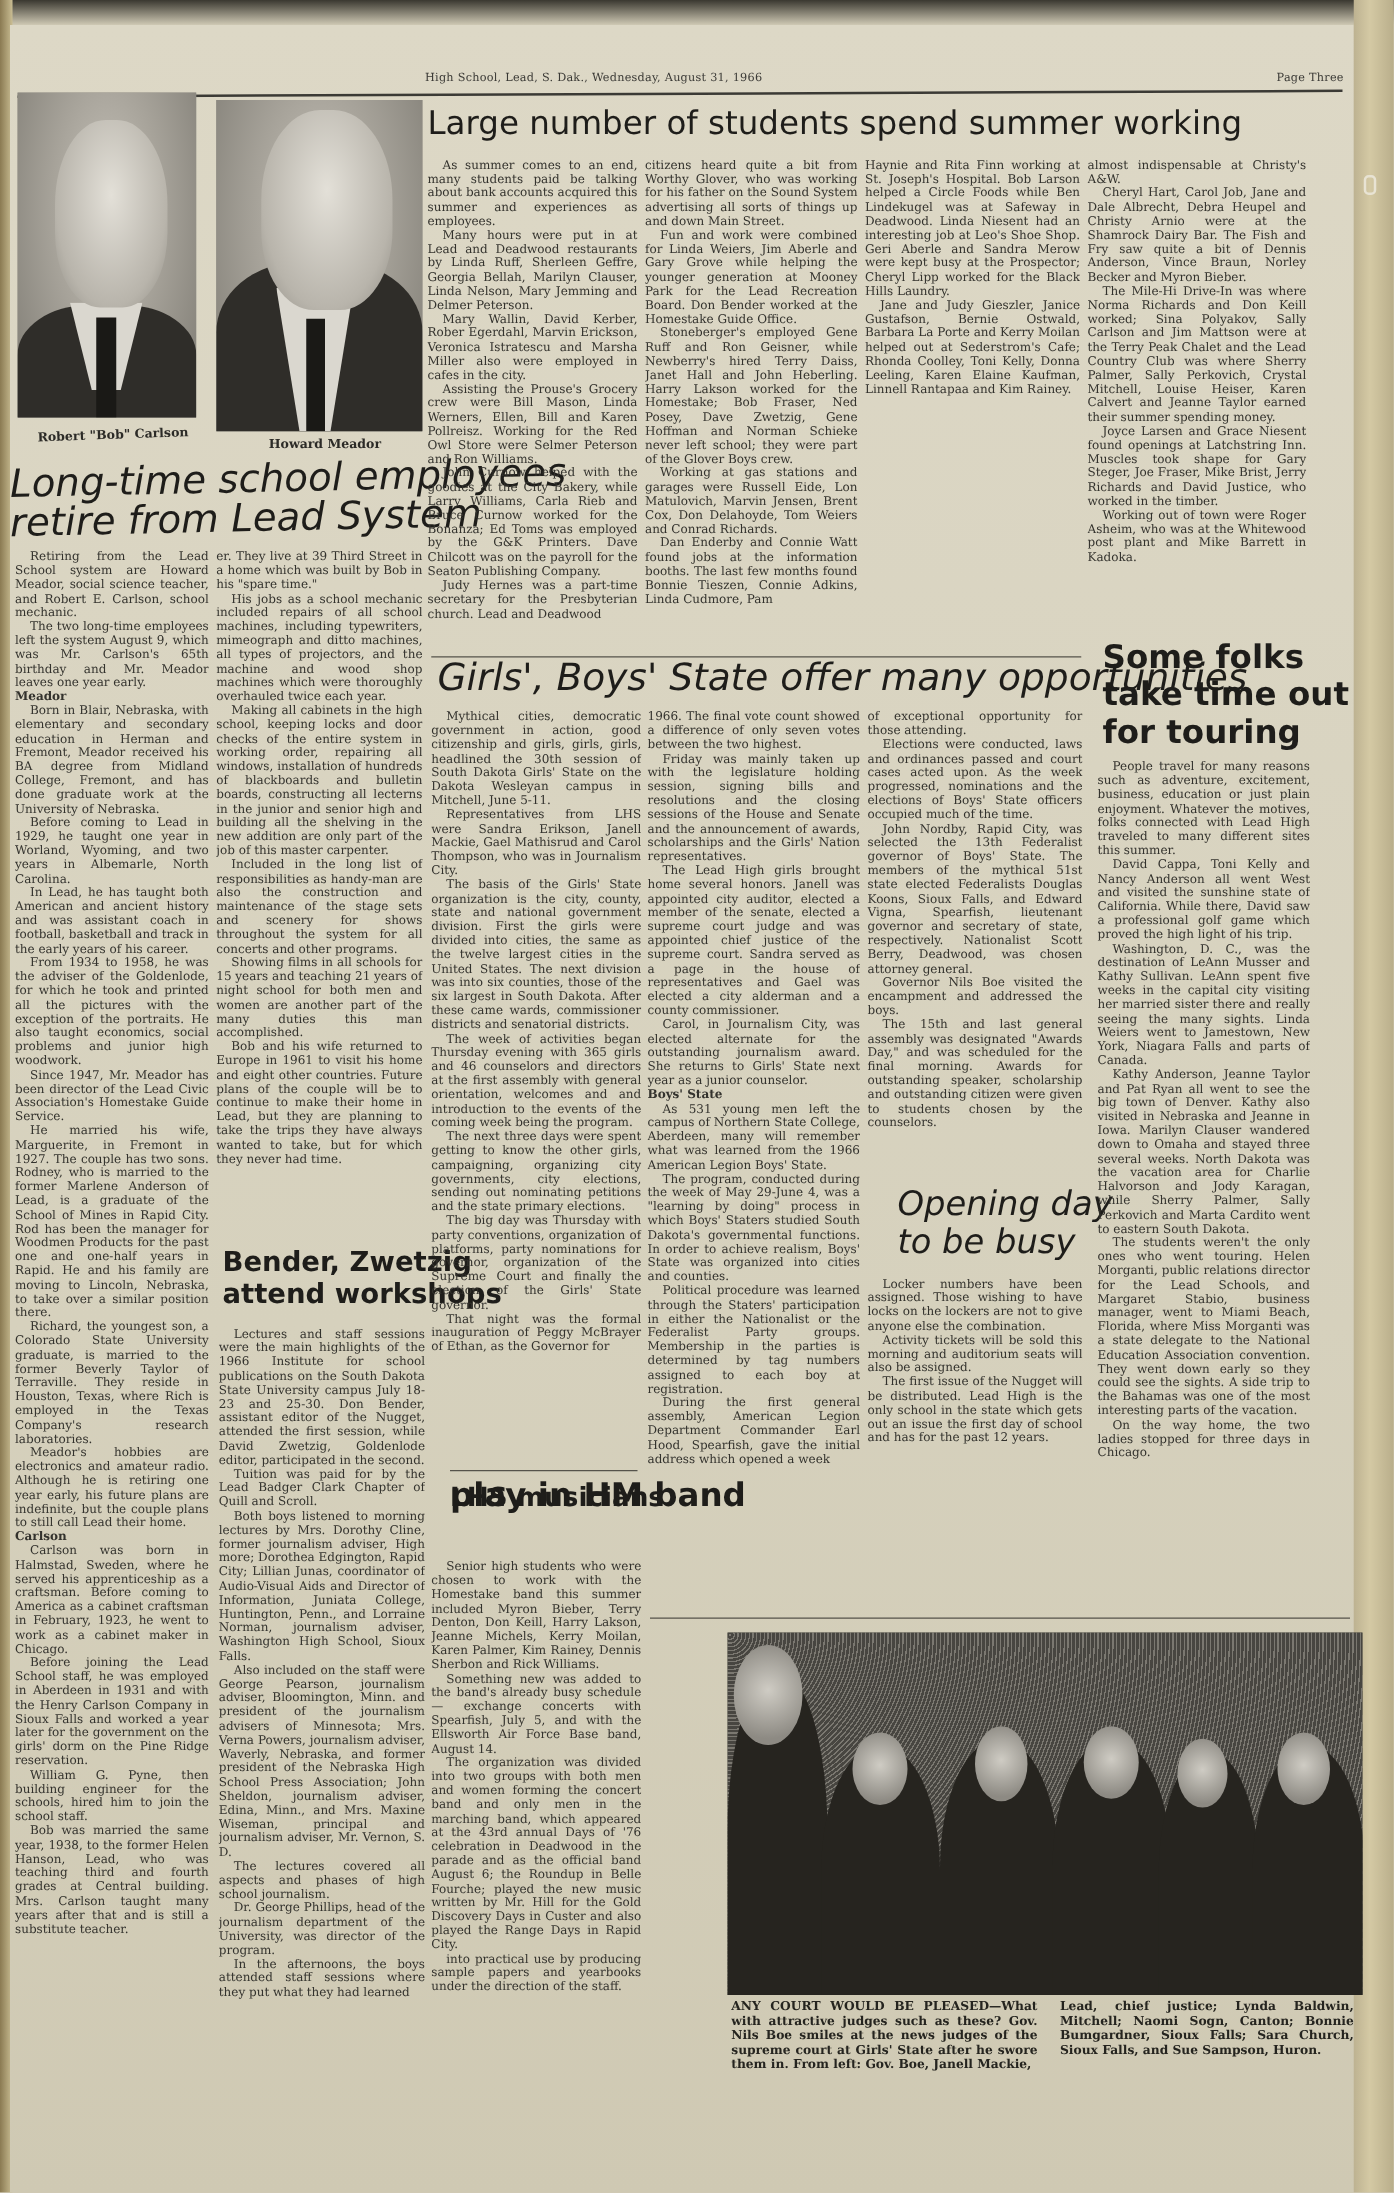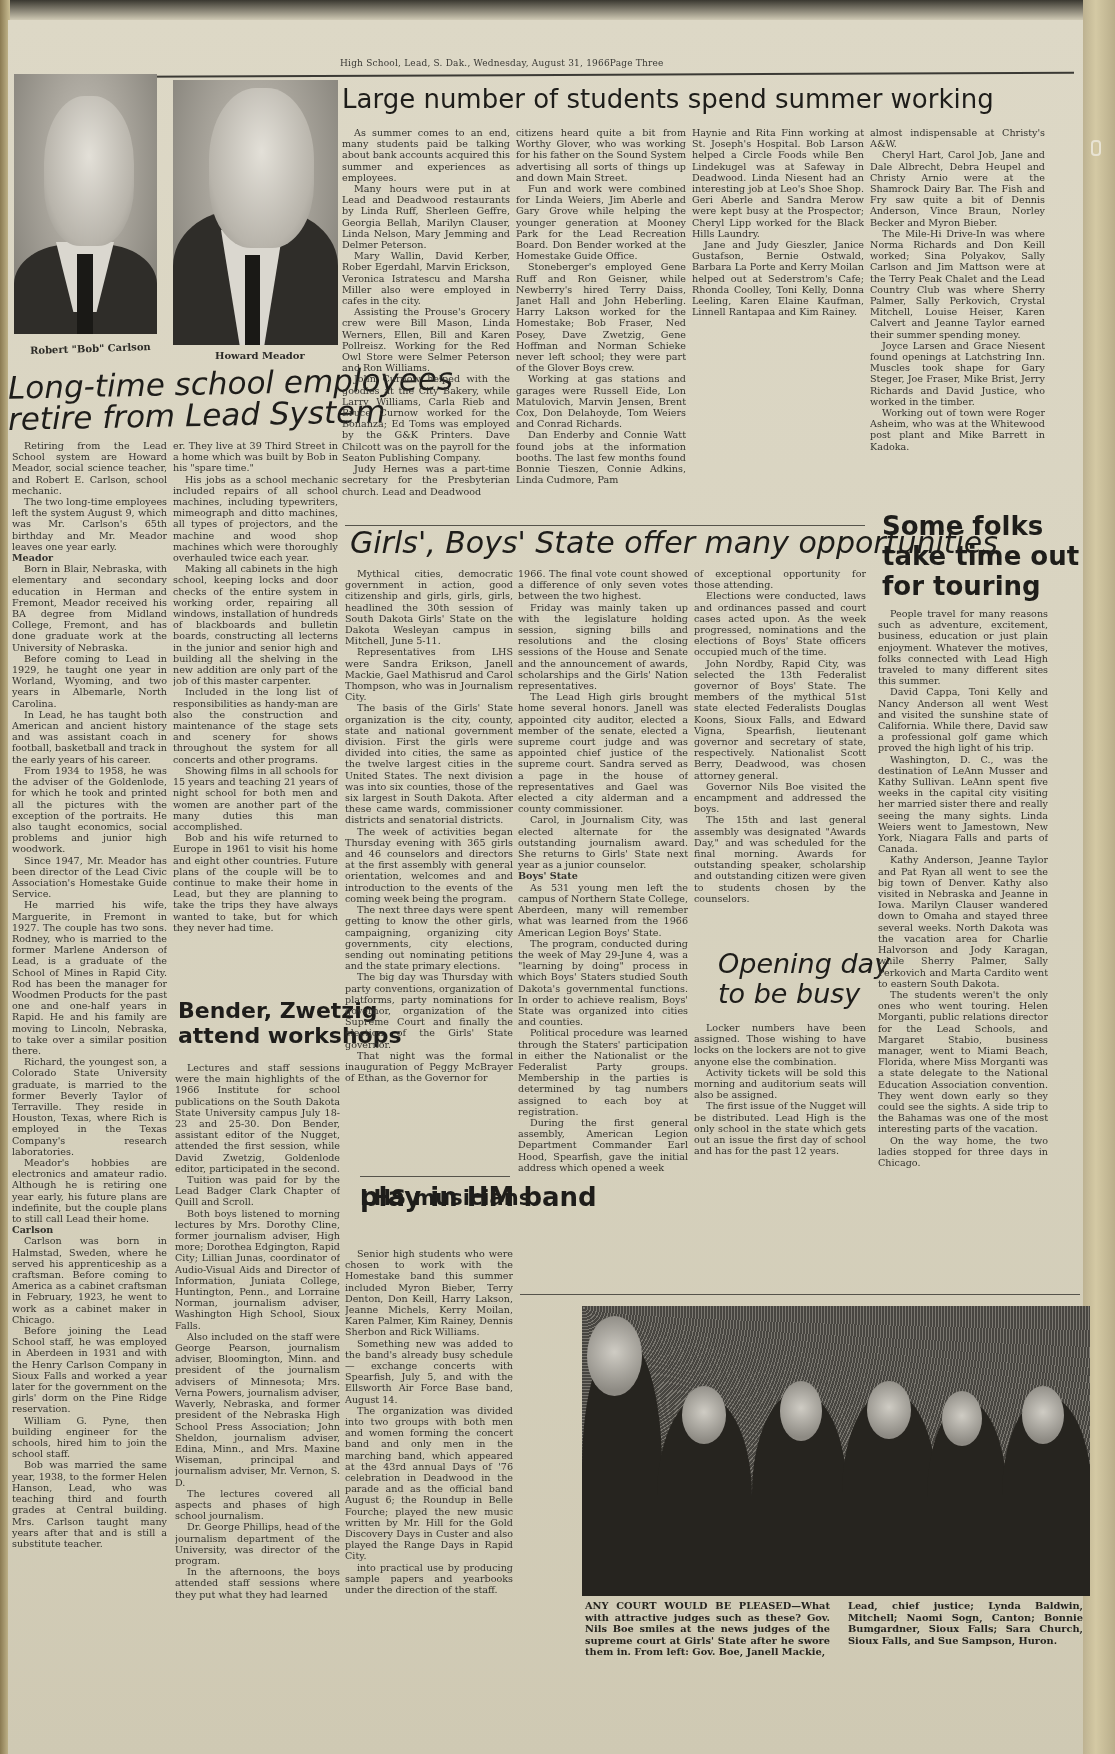--- a/index.html
+++ b/index.html
@@ -11,21 +11,21 @@
   }
   .binding { position:absolute; left:0; top:0; width:10px; height:1754px; background:linear-gradient(90deg,#8a7a52,#c9bd93); }
   .page {
     position:absolute; left:8px; top:20px; width:1075px; height:1734px;
     background:linear-gradient(180deg,#ddd8c6 0%,#d6d1bd 60%,#cfc9b3 100%);
   }
   .edge { position:absolute; right:0; top:0; width:32px; height:1754px; background:linear-gradient(90deg,#bdb291,#d4c9a4 40%,#b9ae8b); }
   .edge-hole { position:absolute; right:14px; top:140px; width:6px; height:12px; border:2px solid #e8e3d3; border-radius:4px; }
   .top-dark { position:absolute; left:0; top:0; width:1115px; height:20px; background:linear-gradient(180deg,#3a3830,#cfc9b4); }
 
-  .folio { position:absolute; top:58px; left:340px; right:40px; font-size:9px; letter-spacing:.2px; color:#3a3935; display:flex; }
+  .folio { position:absolute; top:58px; left:340px; right:40px; font-size:9px; letter-spacing:.2px; color:#3a3935; display:flex; justify-content:space-between; }
   .rule { position:absolute; height:2px; background:#3b3a35; }
   .hr { position:absolute; height:1px; background:#55534b; }
 
   .headline { position:absolute; font-family:"DejaVu Sans", sans-serif; font-style:italic; color:#1e1d1a; line-height:1.02; }
   .headline.up { font-style:normal; font-weight:bold; }
   .photo { position:absolute; background:#8d8a82; overflow:hidden; }
   .photo .bg { position:absolute; inset:0; background:radial-gradient(ellipse at 50% 35%, #c7c3ba 0%, #a9a59c 40%, #7d7a72 100%); }
   .photo .face { position:absolute; border-radius:45% 45% 40% 40%; background:radial-gradient(ellipse at 50% 40%, #e3e0d8, #b8b4ab 70%, #8f8c84); }
   .photo .suit { position:absolute; background:#2f2d29; border-radius:40% 40% 0 0; }
   .photo .collar { position:absolute; background:#dad7cf; }

